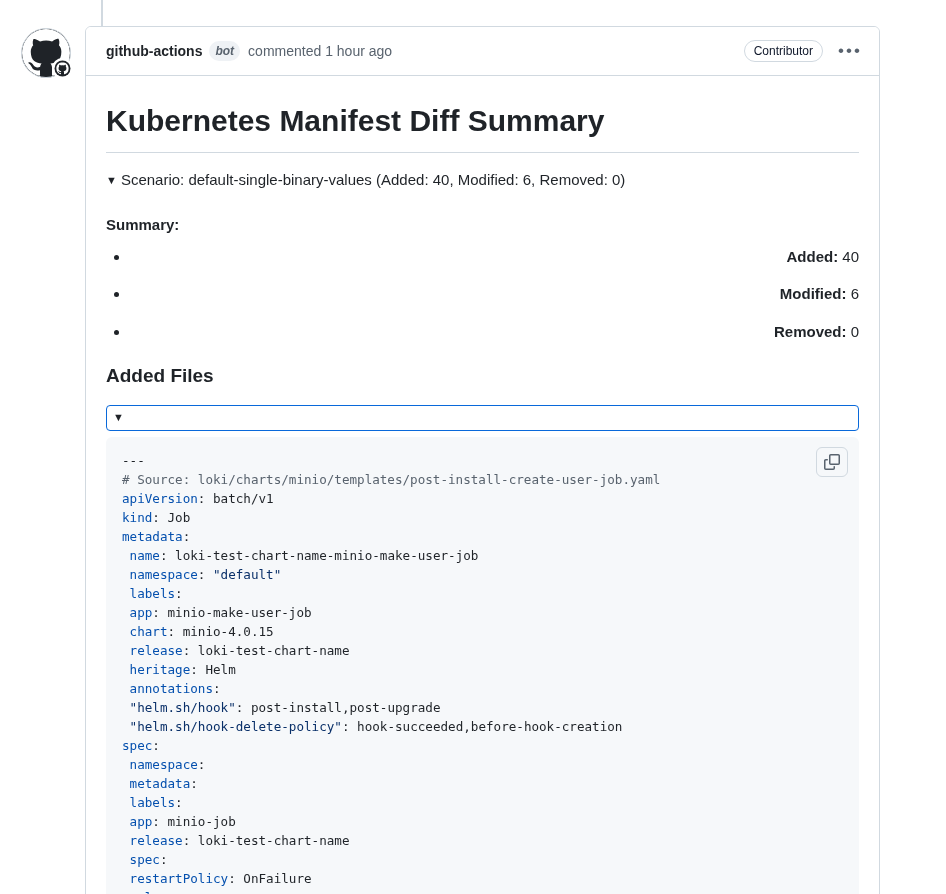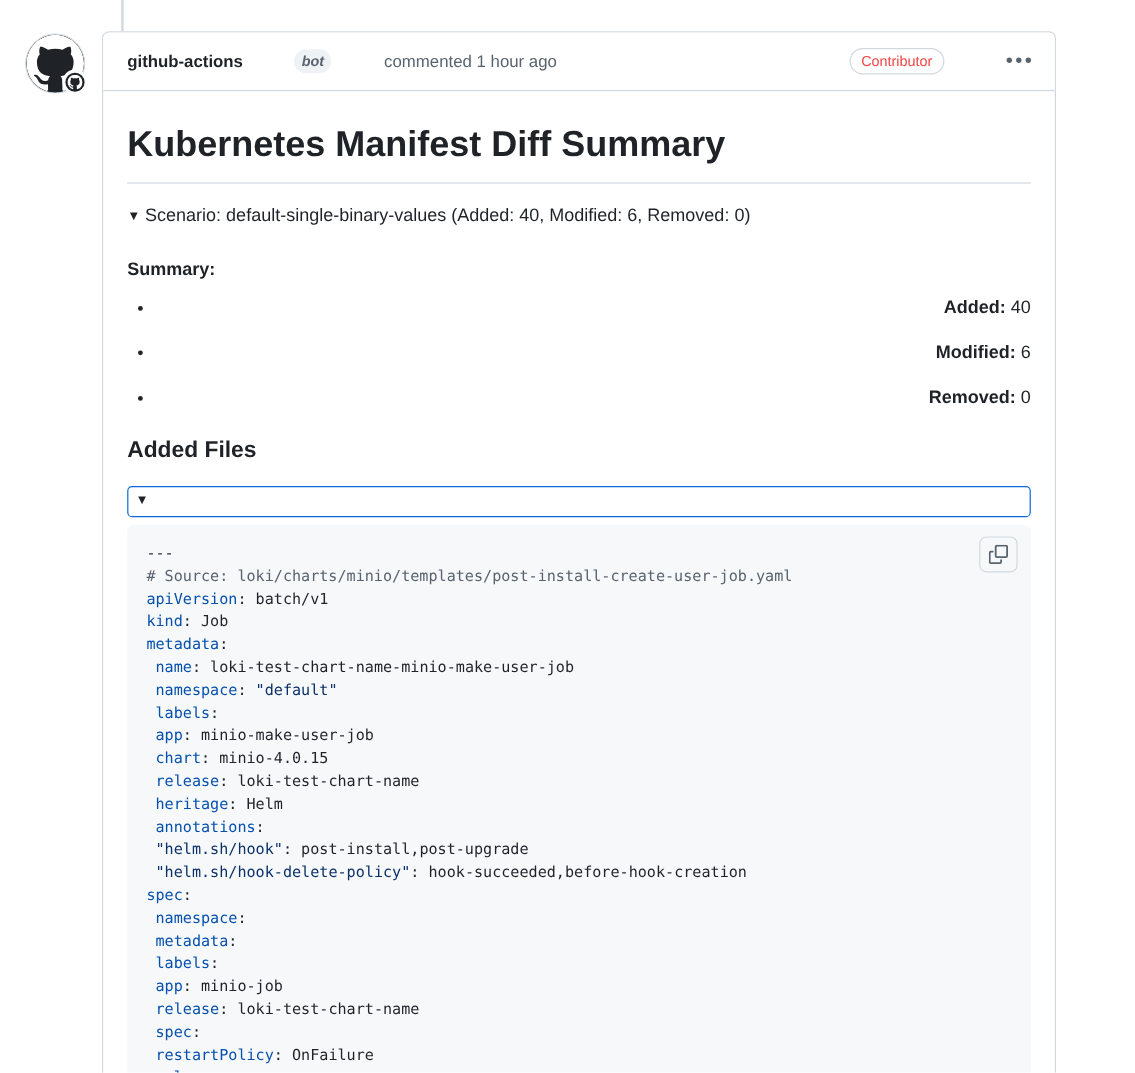--- a/index.html
+++ b/index.html
@@ -69,21 +69,20 @@
   }
   .comment-header {
     display: flex;
     align-items: center;
     height: 49px;
     padding: 0 16px 0 20px;
     background: #ffffff;
     border-bottom: 1px solid #d1d9e0;
     font-size: 14px;
     color: #59636e;
-    gap: 36px;
   }
   .author {
     font-weight: 700;
     color: #1f2328;
     font-size: 14px;
     margin-right: 7px;
   }
   .bot-badge {
     display: inline-flex;
     align-items: center;
@@ -100,21 +99,21 @@
   .commented-meta { font-size: 14px; color: #59636e; }
   .header-spacer { flex: 1 1 auto; }
   .contributor-badge {
     display: inline-flex;
     align-items: center;
     height: 22px;
     padding: 0 9px;
     border: 1px solid #d1d9e0;
     border-radius: 11px;
     font-size: 12px;
-    color: #ef4444;
+    color: #0f172a;
     background: #ffffff;
     margin-right: 14px;
   }
   .kebab {
     display: inline-flex;
     align-items: center;
     justify-content: center;
     width: 26px;
     height: 24px;
     color: #59636e;

